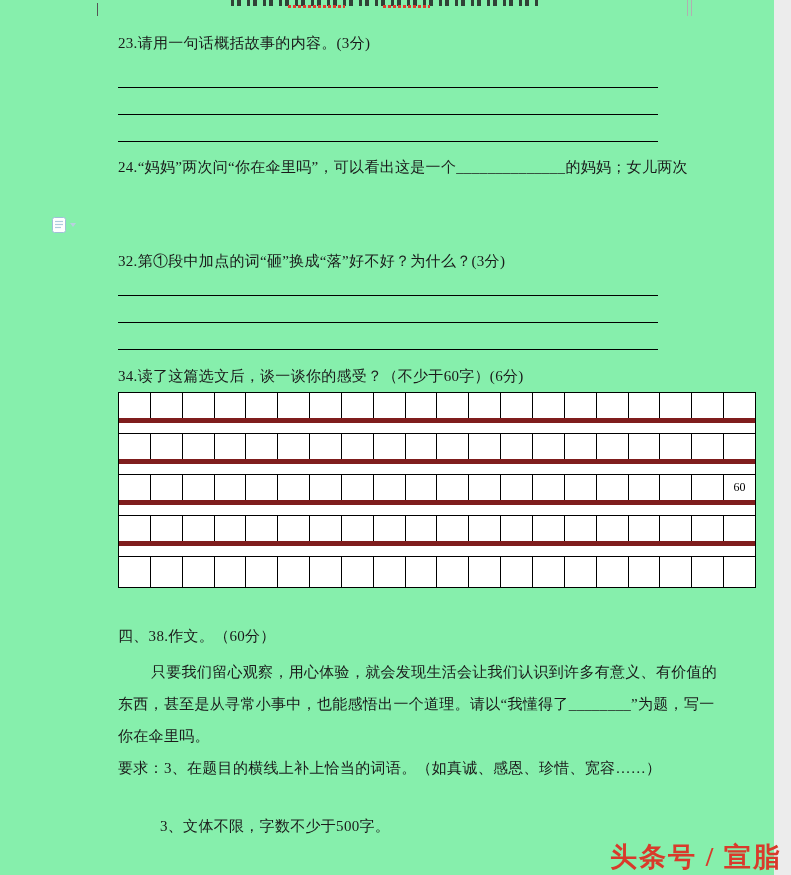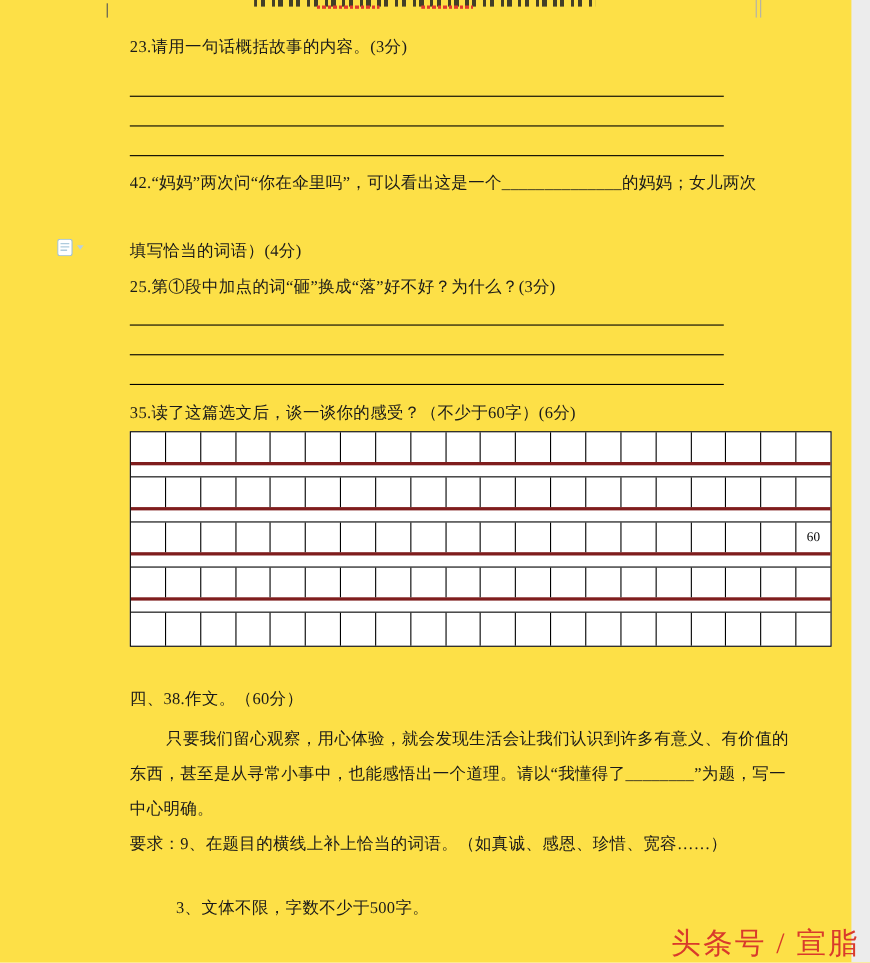--- a/index.html
+++ b/index.html
@@ -4,40 +4,40 @@
 <style>
   * { margin:0; padding:0; box-sizing:border-box; }
   html,body { width:791px; height:875px; }
   body {
     background:#ffffff;
     font-family:"Liberation Serif","DejaVu Serif",serif;
     color:#1a1a1a;
     overflow:hidden;
     position:relative;
   }
-  .page { position:relative; width:791px; height:875px; background:#fde047; }
+  .page { position:relative; width:791px; height:875px; background:#86efac; }
 
   
   .tline {
     position:absolute;
     font-size:15px;
     line-height:20px;
     white-space:nowrap;
     letter-spacing:0.3px;
   }
 
   
   .ans-line { position:absolute; width:540px; height:1px; background:#000; }
 
   
   .answer-grid {
     position:absolute; left:118px; top:392px; width:638px;
     border:1px solid #000; background:#fff;
   }
-  .grid-row { display:flex; height:30px; border-bottom:3px solid #7f1d1d; }
+  .grid-row { display:flex; height:30px; border-bottom:5px solid #7f1d1d; }
   .grid-gap { height:11px; border-bottom:1px solid #000; }
   .answer-grid > :last-child { border-bottom:none; }
   .grid-cell {
     flex:1 1 0; border-right:1px solid #000;
     display:flex; align-items:center; justify-content:center;
     font-size:12px; color:#000;
   }
   .grid-row .grid-cell:last-child { border-right:none; }
 
   
@@ -61,21 +61,21 @@
 
   
   .side-icon { position:absolute; left:52px; top:217px; width:26px; height:16px; cursor:pointer; }
 
   
   .right-gutter { position:absolute; right:0; top:0; width:17px; height:875px; background:#ececec; }
 
   
   .watermark {
     position:absolute; top:839px; right:9px;
-    font-size:27px; font-weight:normal; letter-spacing:2px;
+    font-size:27px; font-weight:bold; letter-spacing:2px;
     z-index:5; white-space:nowrap;
   }
 </style>
 </head>
 <body>
 
 <div class="page">
 
   <div class="header-clip"></div>
   <div class="wavy wavy1"></div>
@@ -83,39 +83,38 @@
 
   <div class="mark mark-left"></div>
   <div class="mark mark-r1"></div>
   <div class="mark mark-r2"></div>
 
   <div class="tline" style="left:118px; top:33px">23.请用一句话概括故事的内容。(3分)</div>
   <div class="ans-line" style="left:118px; top:87px"></div>
   <div class="ans-line" style="left:118px; top:114px"></div>
   <div class="ans-line" style="left:118px; top:141px"></div>
 
-  <div class="tline" style="left:118px; top:157px">42.“妈妈”两次问“你在伞里吗”，可以看出这是一个______________的妈妈；女儿两次</div>
-  <div class="tline" style="left:118px; top:219px">填写恰当的词语）(4分)</div>
+  <div class="tline" style="left:118px; top:157px">24.“妈妈”两次问“你在伞里吗”，可以看出这是一个______________的妈妈；女儿两次</div>
 
   <div class="side-icon">
     <svg width="26" height="16" viewBox="0 0 26 16">
       <rect x="0.5" y="0.5" width="13" height="15" rx="2" fill="#ffffff" stroke="#9fc0d8"></rect>
       <line x1="3" y1="4.5" x2="11" y2="4.5" stroke="#aecbdd" stroke-width="1.2"></line>
       <line x1="3" y1="7.5" x2="11" y2="7.5" stroke="#aecbdd" stroke-width="1.2"></line>
       <line x1="3" y1="10.5" x2="9" y2="10.5" stroke="#aecbdd" stroke-width="1.2"></line>
       <polygon points="18,6 24,6 21,10" fill="#b9cfdf"></polygon>
     </svg>
   </div>
 
-  <div class="tline" style="left:118px; top:251px">25.第①段中加点的词“砸”换成“落”好不好？为什么？(3分)</div>
+  <div class="tline" style="left:118px; top:251px">32.第①段中加点的词“砸”换成“落”好不好？为什么？(3分)</div>
   <div class="ans-line" style="left:118px; top:295px"></div>
   <div class="ans-line" style="left:118px; top:322px"></div>
   <div class="ans-line" style="left:118px; top:349px"></div>
 
-  <div class="tline" style="left:118px; top:366px">35.读了这篇选文后，谈一谈你的感受？（不少于60字）(6分)</div>
+  <div class="tline" style="left:118px; top:366px">34.读了这篇选文后，谈一谈你的感受？（不少于60字）(6分)</div>
 
   <div class="answer-grid">
       <div class="grid-row">
         <div class="grid-cell"></div>
         <div class="grid-cell"></div>
         <div class="grid-cell"></div>
         <div class="grid-cell"></div>
         <div class="grid-cell"></div>
         <div class="grid-cell"></div>
         <div class="grid-cell"></div>
@@ -223,21 +222,21 @@
         <div class="grid-cell"></div>
         <div class="grid-cell"></div>
         <div class="grid-cell"></div>
         <div class="grid-cell"></div>
       </div>
     </div>
 
   <div class="tline" style="left:118px; top:626px">四、38.作文。（60分）</div>
   <div class="tline" style="left:151px; top:662px">只要我们留心观察，用心体验，就会发现生活会让我们认识到许多有意义、有价值的</div>
   <div class="tline" style="left:118px; top:694px">东西，甚至是从寻常小事中，也能感悟出一个道理。请以“我懂得了________”为题，写一</div>
-  <div class="tline" style="left:118px; top:726px">中心明确。</div>
-  <div class="tline" style="left:118px; top:758px">要求：9、在题目的横线上补上恰当的词语。（如真诚、感恩、珍惜、宽容……）</div>
+  <div class="tline" style="left:118px; top:726px">你在伞里吗。</div>
+  <div class="tline" style="left:118px; top:758px">要求：3、在题目的横线上补上恰当的词语。（如真诚、感恩、珍惜、宽容……）</div>
   <div class="tline" style="left:160px; top:816px">3、文体不限，字数不少于500字。</div>
 
   <div class="right-gutter"></div>
 
   <div class="watermark" style="color: rgb(217, 58, 43);">头条号 / 宣脂</div>
 
 </div>
 
 </body></html>

